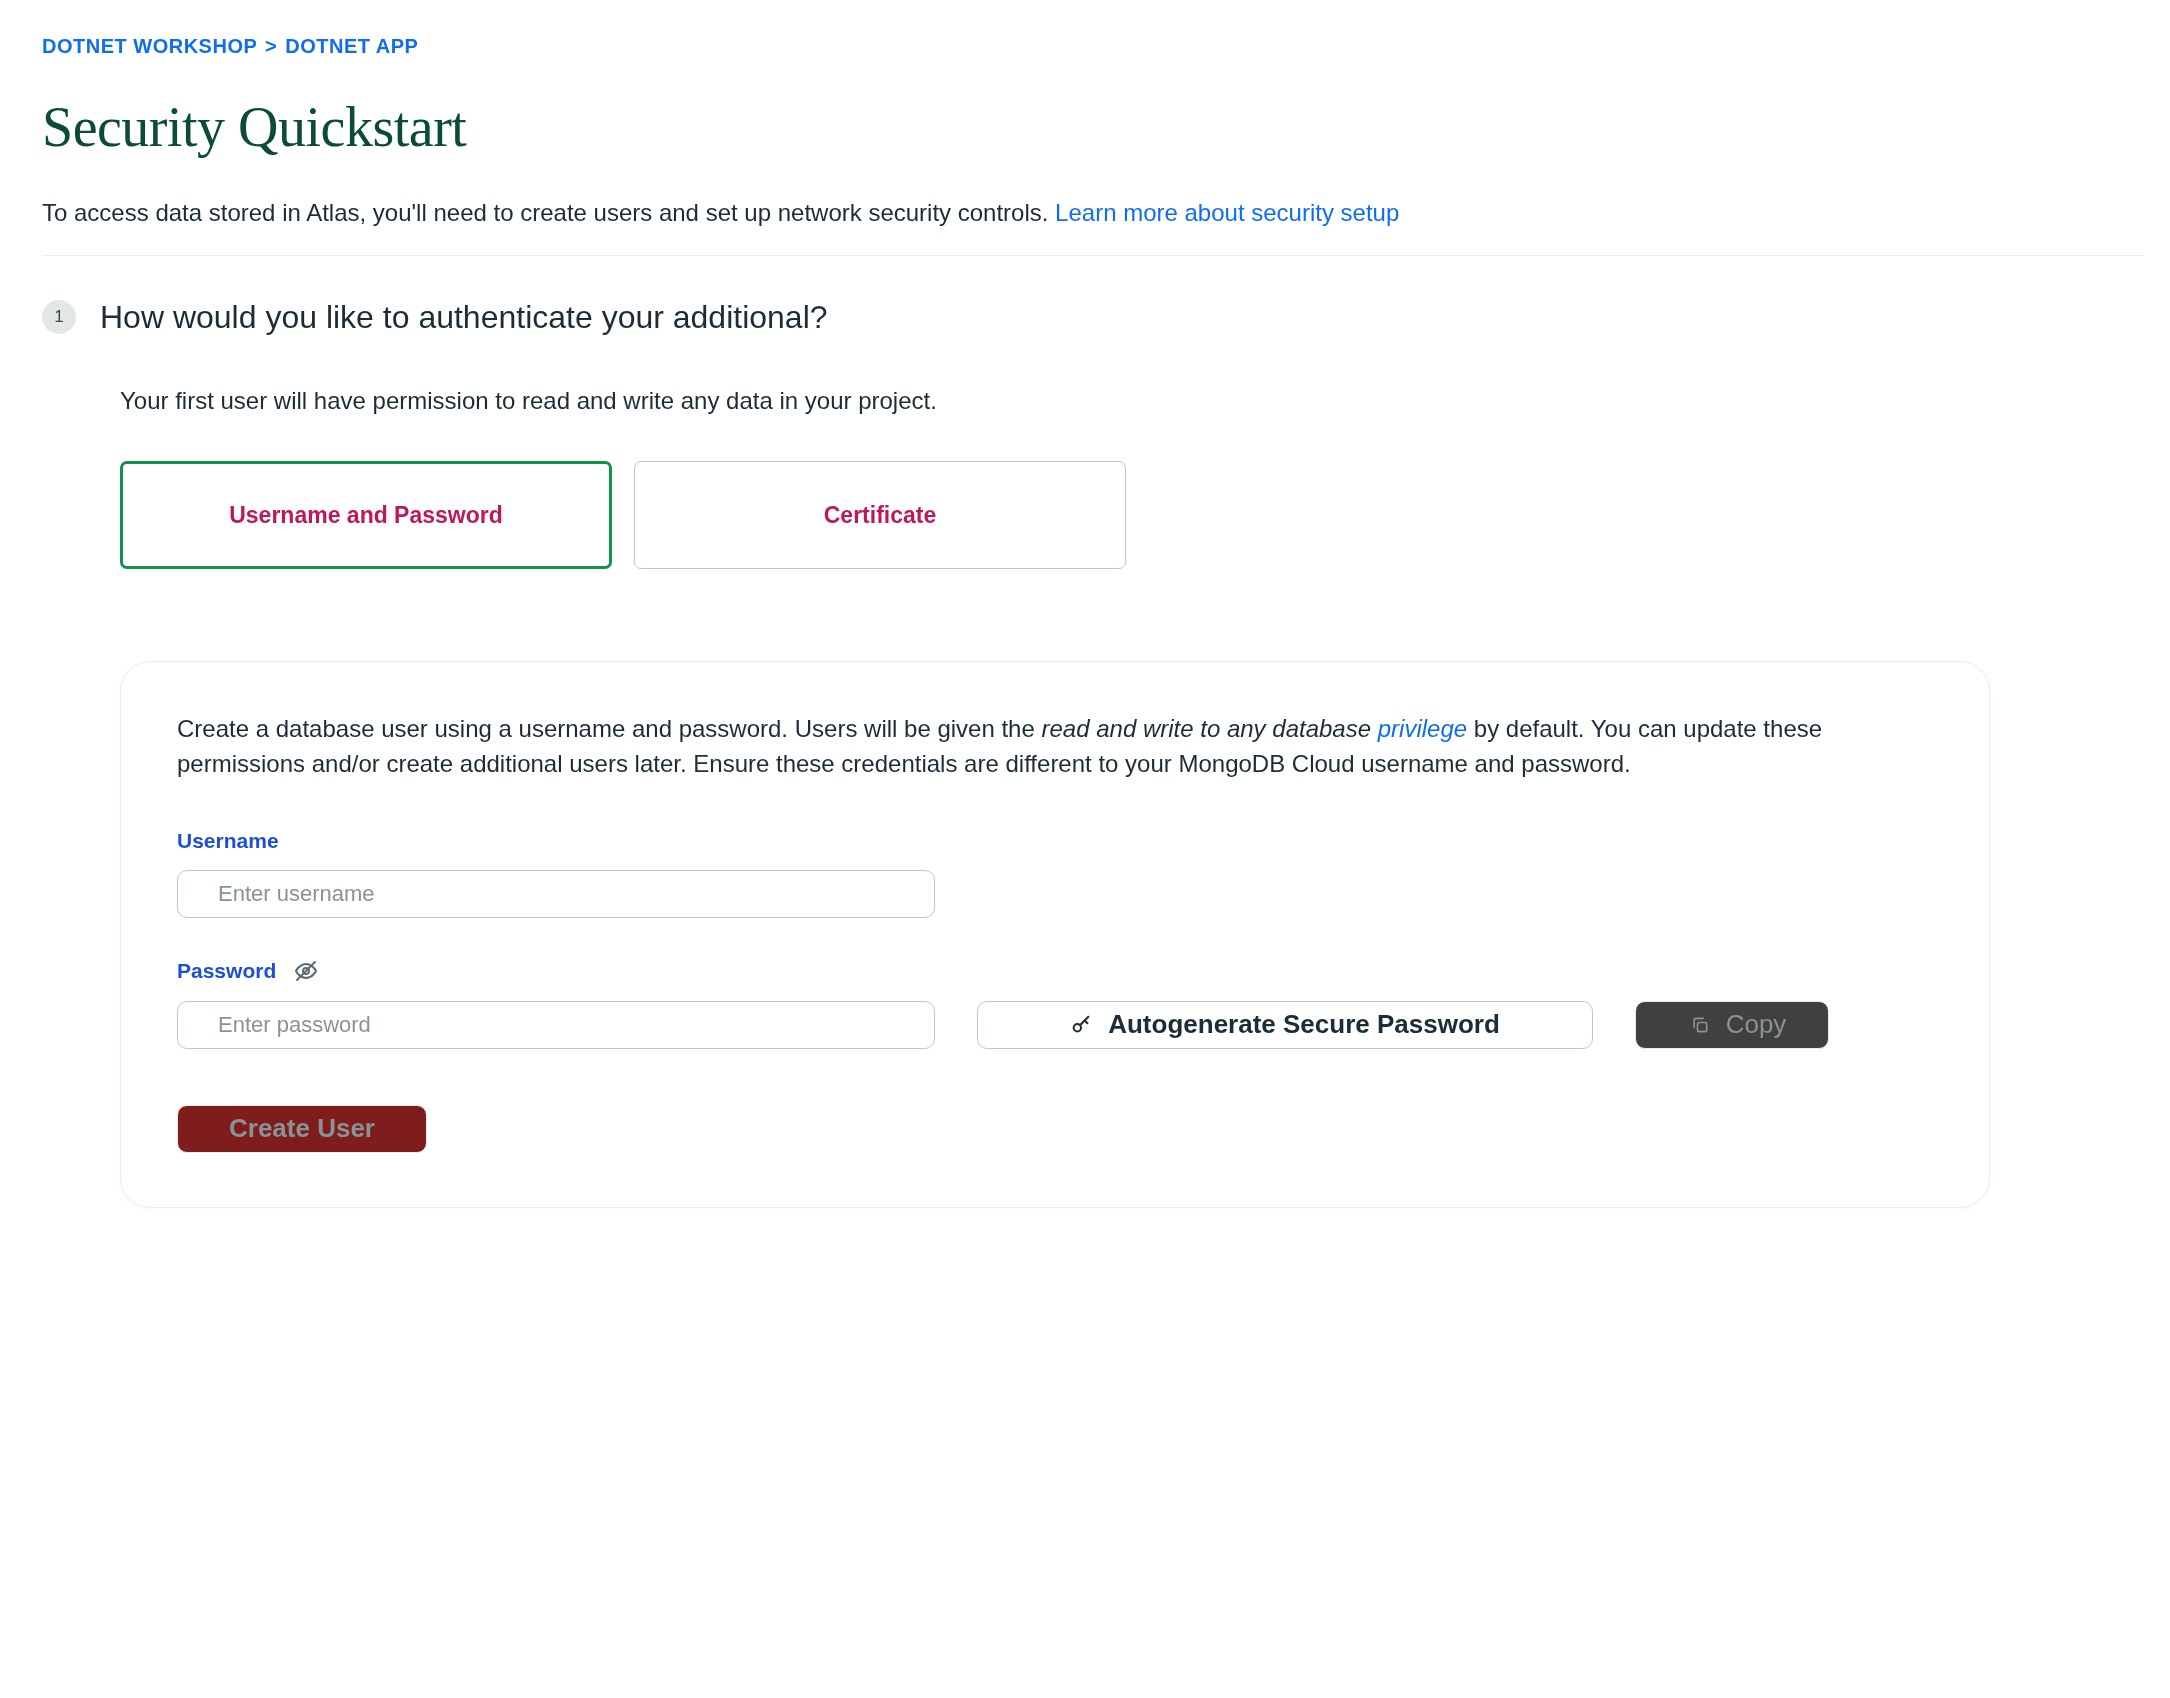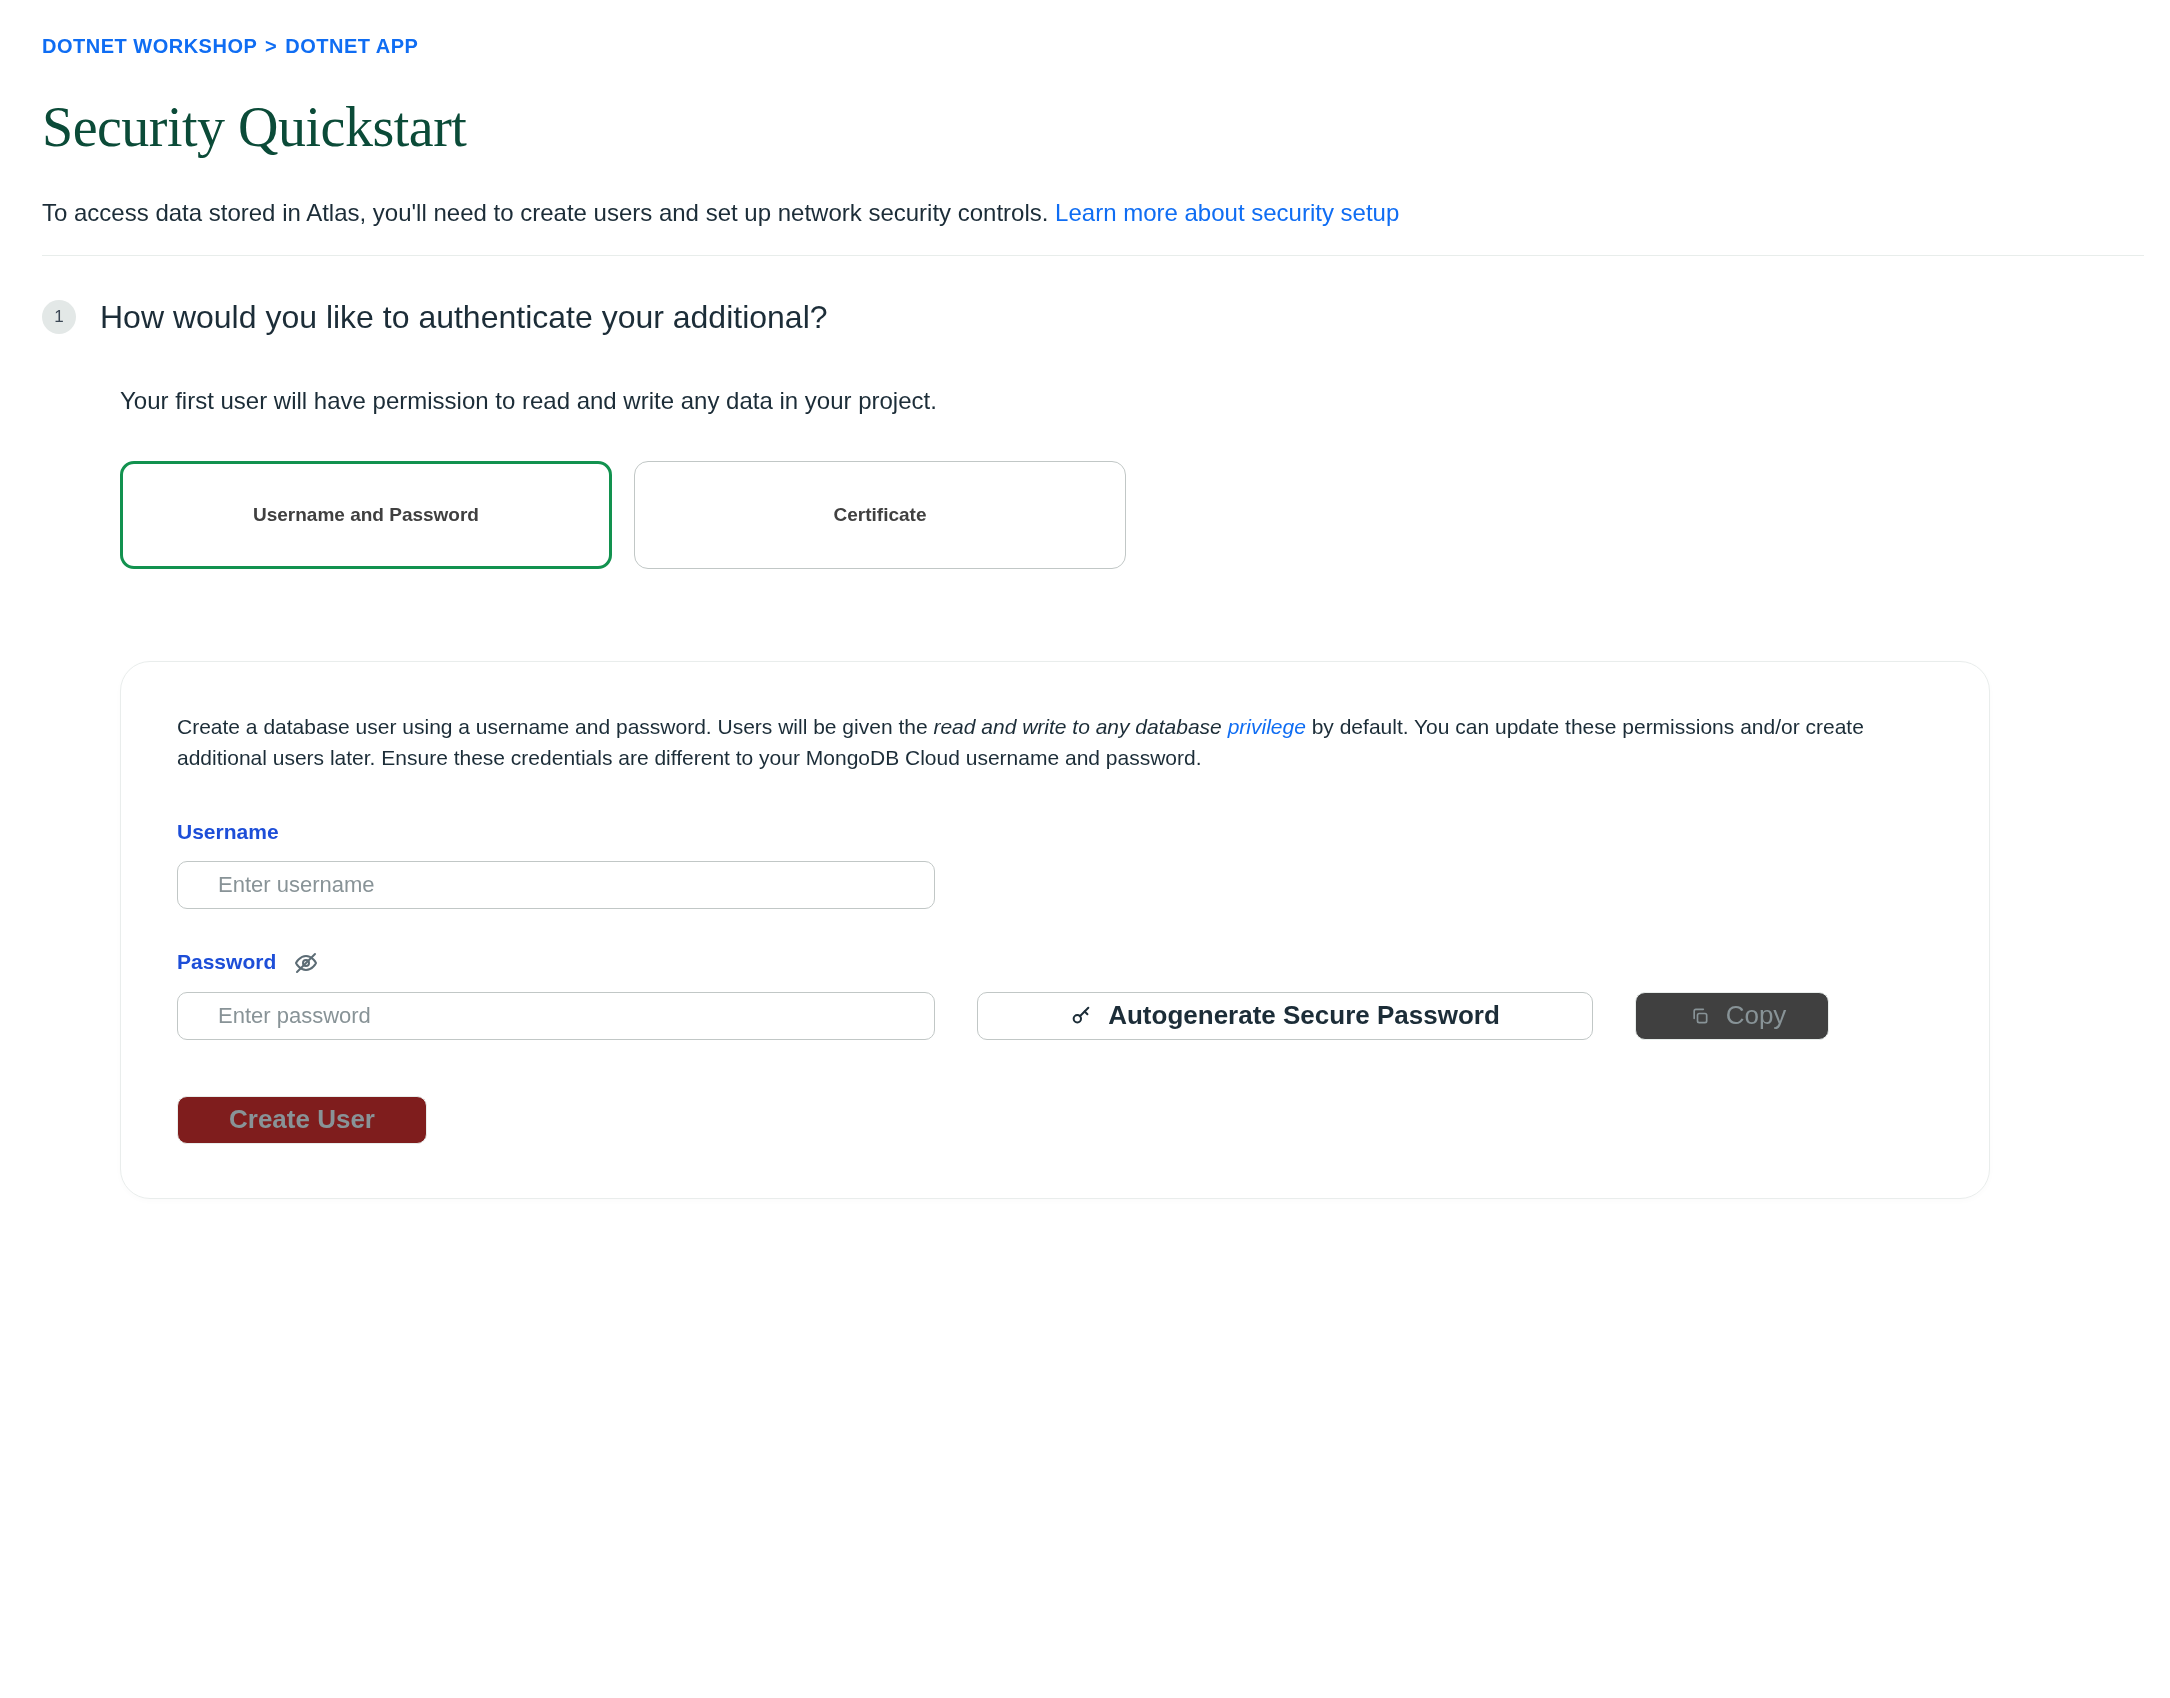--- a/index.html
+++ b/index.html
@@ -73,43 +73,43 @@
     font-size: 24px;
     color: #1C2D38;
     margin-bottom: 42px;
   }
 
   
   .tiles { display: flex; gap: 22px; margin-bottom: 92px; }
   .tile {
     width: 492px; height: 108px;
     display: flex; align-items: center; justify-content: center;
-    font-size: 19px; font-weight: 700;
-    border-radius: 14px;
+    font-size: 23px; font-weight: 700;
+    border-radius: 7px;
     cursor: pointer;
     background: #fff;
-    color: #404040;
+    color: #be185d;
   }
   .tile.selected {
     border: 3px solid #12924F;
   }
   .tile.unselected {
     border: 1.5px solid #C1C7C6;
   }
 
   
   .card {
     border: 1.5px solid #E9EDEC;
     border-radius: 30px;
     padding: 50px 56px 54px 56px;
     width: 1870px;
     box-shadow: 0 2px 6px rgba(0,0,0,0.02);
   }
   .card-desc {
-    font-size: 21px;
+    font-size: 24px;
     color: #1C2D38;
     margin-bottom: 44px;
     max-width: 1740px;
   }
   .card-desc .emph { font-style: italic; }
   .card-desc a { color: #0F6DF3; text-decoration: none; font-style: italic; }
 
   .field-label {
     font-size: 21px;
     font-weight: 700;

